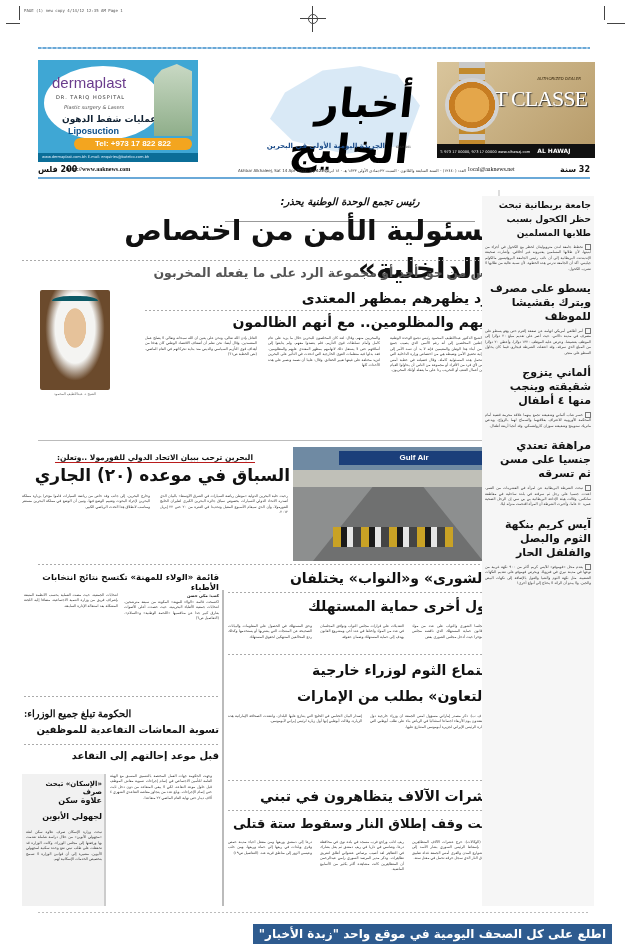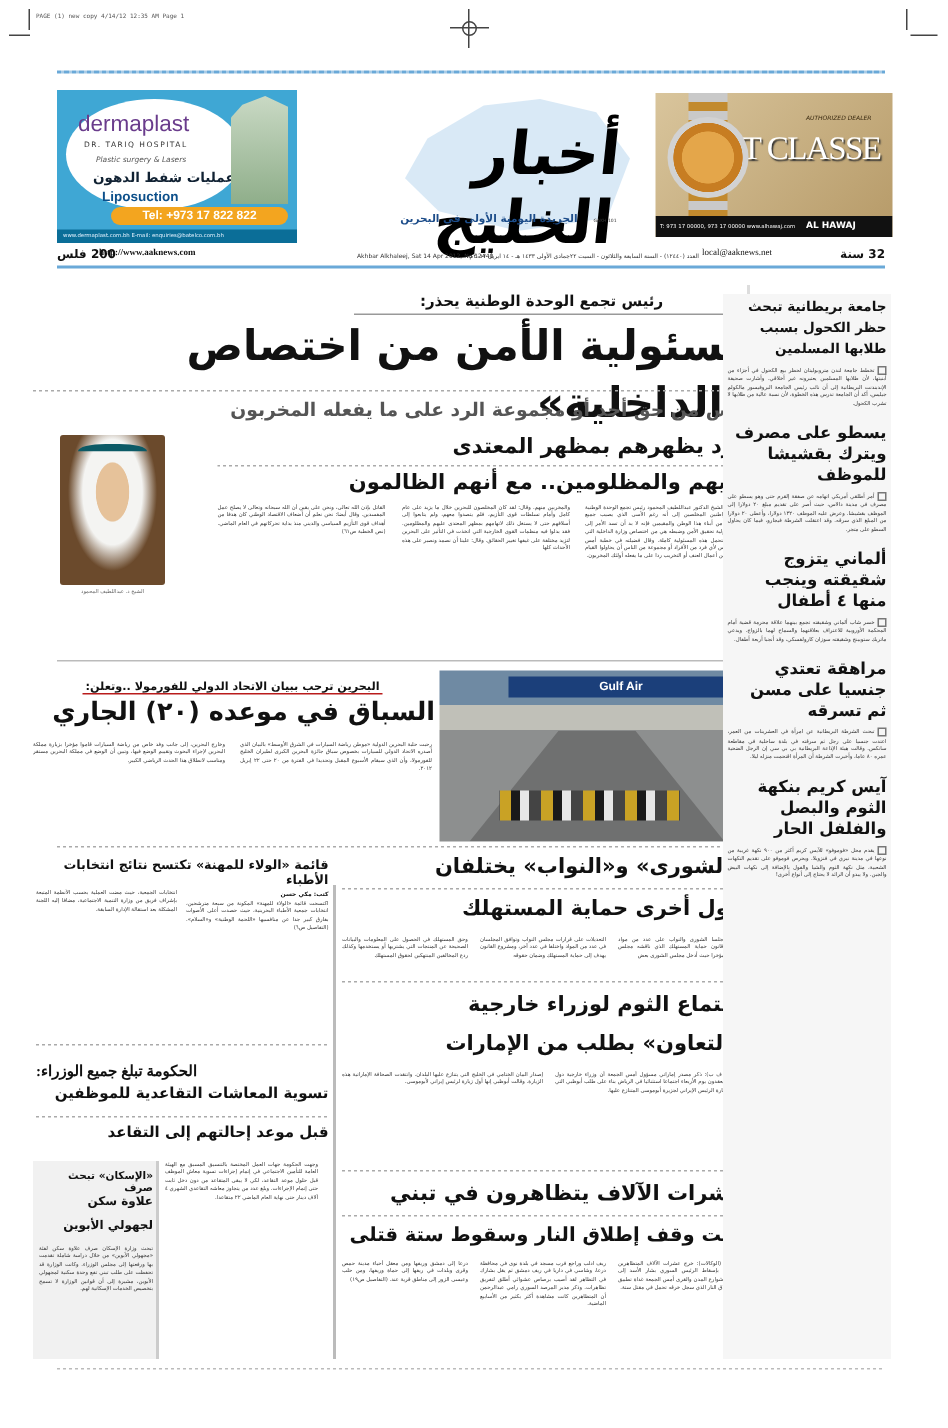--- a/index.html
+++ b/index.html
@@ -46,21 +46,21 @@
   .strip { left: 38px; top: 165px; width: 552px; height: 14px; border-bottom: 2px solid #6aa9d8; }
   .strip span { position: absolute; top: 1px; font-size: 6px; }
   .strip .price { left: 0; font-weight: bold; font-size: 8px; top: 0; }
   .strip .url { left: 28px; font-weight: bold; font-family: "Liberation Serif", serif; }
   .strip .date-en { left: 200px; font-size: 4px; top: 3px; color: #333; }
   .strip .date-ar { left: 275px; font-size: 4px; top: 3px; color: #333; }
   .strip .email { left: 430px; font-family: "Liberation Serif", serif; }
   .strip .years { right: 0; font-weight: bold; font-size: 8px; top: 0; }
 
   
-  .kicker { left: 236px; top: 196px; width: 250px; font-size: 10px; font-weight: bold; text-align: center; border-bottom: 1px solid #999; padding-bottom: 2px; }
+  .kicker { left: 225px; top: 196px; width: 250px; font-size: 10px; font-weight: bold; text-align: center; border-bottom: 1px solid #999; padding-bottom: 14px; font-style: italic; }
   .headline { left: 22px; top: 212px; width: 478px; font-size: 28px; font-weight: bold; letter-spacing: -1px; line-height: 38px; }
   .dotline { height: 1px; background: repeating-linear-gradient(90deg,#aaa 0 2px,transparent 2px 4px); }
   .subhead-gray { left: 22px; top: 265px; width: 476px; font-size: 12.5px; font-weight: bold; color: #555; }
   .portrait { left: 40px; top: 290px; width: 70px; height: 100px; background: radial-gradient(ellipse at 50% 38%,#e6c29a 0 22%,#f4f4f2 23% 40%,#6b4a2c 60%); border-radius: 2px; }
   .portrait .band { position: absolute; left: 12px; top: 6px; width: 46px; height: 12px; border-radius: 40% 40% 0 0; border-top: 5px solid #0c5a66; }
   .caption { left: 40px; top: 392px; width: 70px; font-size: 3.5px; color: #666; text-align: center; }
   .subhead-dark { left: 145px; width: 355px; font-size: 14px; font-weight: bold; }
   .body-text { font-size: 3.6px; line-height: 5.4px; color: #333; text-align: justify; }
 
   .sidebar-rule { left: 498px; top: 190px; width: 2px; height: 670px; background: #ddd; }
@@ -216,13 +216,14 @@
   <div class="sb-head big">ألماني يتزوج شقيقته وينجب منها ٤ أطفال</div>
   <div class="sb-body"><span class="box-mark"></span><span>خسر شاب ألماني وشقيقته تجمع بينهما علاقة محرمة قضية أمام المحكمة الأوروبية للاعتراف بعلاقتهما والسماح لهما بالزواج. ويدعي ماتريك ستوبينج وشقيقته سوزان كارولفسكي، وقد أنجبا أربعة أطفال.</span></div>
   <div class="sb-head big">مراهقة تعتدي جنسيا على مسن ثم تسرقه</div>
   <div class="sb-body"><span class="box-mark"></span><span>تبحث الشرطة البريطانية عن امرأة في العشرينات من العمر، اعتدت جنسيا على رجل ثم سرقته في بلدة ساحلية في مقاطعة سانكس. وقالت هيئة الإذاعة البريطانية بي بي سي إن الرجل الضحية عمره ٨٠ عاما، وأخبرت الشرطة أن المرأة اقتحمت منزله ليلا.</span></div>
   <div class="sb-head big">آيس كريم بنكهة الثوم والبصل والفلفل الحار</div>
   <div class="sb-body"><span class="box-mark"></span><span>يقدم محل «فوموفو» للآيس كريم أكثر من ٩٠٠ نكهة غريبة من نوعها في مدينة نيري في فنزويلا. ويحرص فوموفو على تقديم النكهات الشعبية، مثل نكهة الثوم والشيا والفول بالإضافة إلى نكهات البيض والجبن. ولا يبدو أن الرائد لا يحتاج إلى أنواع أخرى!</span></div>
 </div>
 
 <div class="abs footer-rule"></div>
 <div class="abs banner-bottom">
+  <div class="msg">اطلع على كل الصحف اليومية في موقع واحد "زبدة الأخبار"</div>
 </div>
 
 </body></html>

